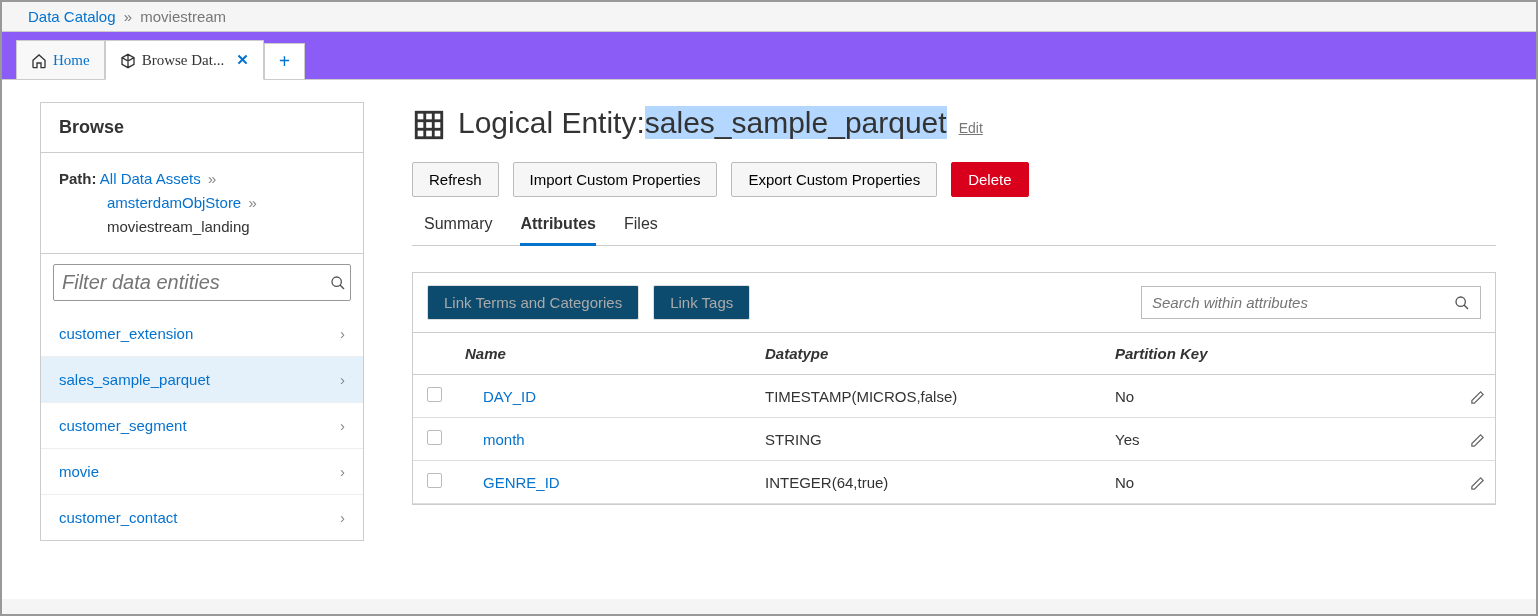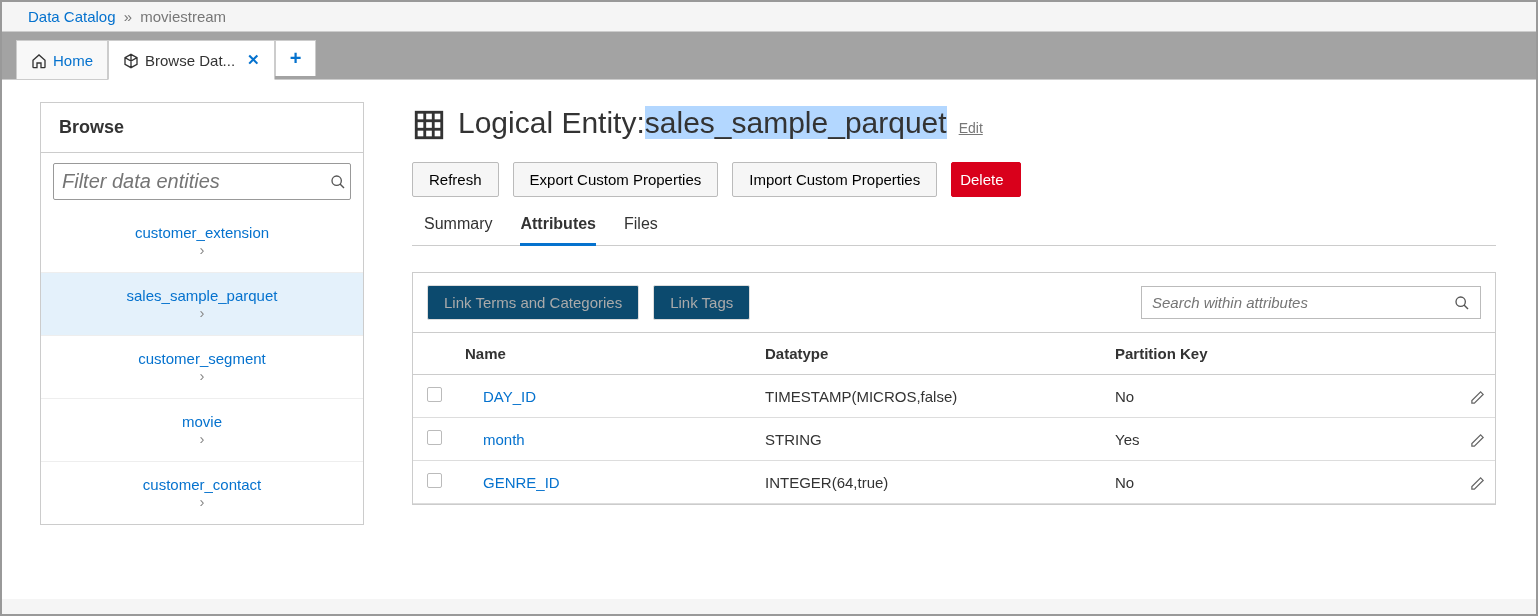--- a/index.html
+++ b/index.html
@@ -17,24 +17,25 @@
     padding: 6px 14px;
     font-size: 15px;
     background: #f5f5f5;
     border-bottom: 1px solid #ccc;
   }
   .breadcrumb a { color: #0572ce; text-decoration: none; cursor: pointer; margin-left: 12px; }
   .breadcrumb .sep { color: #777; margin: 0 4px; }
   .breadcrumb .current { color: #777; }
   .tabs-bar {
     display: flex;
-    align-items: flex-start;
-    background: #a3a3a3;
+    align-items: flex-end;
+    background: #8b5cf6;
     padding: 8px 14px 0 14px;
     border-bottom: 1px solid #ccc;
+    font-family: Liberation Serif, serif;
   }
   .tab {
     display: flex;
     align-items: center;
     gap: 6px;
     padding: 10px 14px;
     border: 1px solid #ccc;
     border-bottom: none;
     background: #f8f8f8;
     cursor: pointer;
@@ -110,21 +111,20 @@
   .entity-list { }
   .entity-item {
     display: flex;
     align-items: center;
     justify-content: space-between;
     padding: 14px 18px;
     color: #0572ce;
     cursor: pointer;
     font-size: 15px;
     border-top: 1px solid #eee;
-    flex-direction: column;
   }
   .entity-item:first-child { border-top: none; }
   .entity-item.selected { background: #e4f1fb; }
   .entity-item .chev { color: #888; }
   .content {
     flex: 1;
     padding: 26px 40px 0 10px;
     overflow: hidden;
   }
   .entity-header {
@@ -162,21 +162,20 @@
     border: 1px solid #bbb;
     background: #f6f6f6;
     cursor: pointer;
     font-size: 15px;
     border-radius: 2px;
   }
   .btn.danger {
     background: #d9001b;
     color: #fff;
     border-color: #d9001b;
-    padding-left: 8px;
   }
   .sub-tabs {
     display: flex;
     gap: 28px;
     border-bottom: 1px solid #ccc;
     padding-left: 12px;
   }
   .sub-tab {
     padding: 0 0 10px 0;
     cursor: pointer;
@@ -225,20 +224,21 @@
     width: 100%;
     border-collapse: collapse;
   }
   .attr-table th {
     text-align: left;
     font-size: 15px;
     font-weight: 600;
     padding: 12px 10px;
     border-top: 1px solid #ccc;
     border-bottom: 1px solid #ccc;
+    font-style: italic;
   }
   .attr-table td {
     padding: 12px 10px;
     border-bottom: 1px solid #ddd;
     font-size: 15px;
   }
   .attr-table .check-col { width: 42px; text-align: center; }
   .attr-table .name-col { width: 300px; }
   .attr-table .type-col { width: 350px; }
   .attr-table .pk-col { }
@@ -283,20 +283,30 @@
   </div>
   <div class="tab add">
     <span>+</span>
   </div>
 </div>
 
 <div class="main">
   <div class="sidebar">
     <div class="browse-panel">
       <div class="browse-title">Browse</div>
+      <div class="path-block">
+        <span class="path-label">Path:</span>
+        <a class="path-link">All Data Assets</a>
+        <span class="path-sep">»</span>
+        <span class="path-line2">
+          <a class="path-link">amsterdamObjStore</a>
+          <span class="path-sep">»</span>
+        </span>
+        <span class="path-current">moviestream_landing</span>
+      </div>
       <div class="filter-wrap">
         <div class="filter-box">
           <input type="text" placeholder="Filter data entities" style="">
           <span class="search-icon">
             <svg width="16" height="16" viewBox="0 0 24 24" fill="none" stroke="currentColor" stroke-width="2">
                 <circle cx="10" cy="10" r="7"></circle>
                 <line x1="21" y1="21" x2="15" y2="15"></line>
               </svg>
           </span>
         </div>
@@ -338,22 +348,22 @@
           </svg>
       </span>
       <span class="entity-title">
         <span>Logical Entity:</span><span class="highlighted">sales_sample_parquet</span>
       </span>
         <span class="edit-link">Edit</span>
     </div>
 
     <div class="action-buttons">
       <button class="btn">Refresh</button>
+      <button class="btn">Import Custom Properties</button>
       <button class="btn">Export Custom Properties</button>
-      <button class="btn">Import Custom Properties</button>
       <button class="btn danger">Delete</button>
     </div>
 
     <div class="sub-tabs">
       <div class="sub-tab">Summary</div>
       <div class="sub-tab active">Attributes</div>
       <div class="sub-tab">Files</div>
     </div>
 
     <div class="attr-panel">

